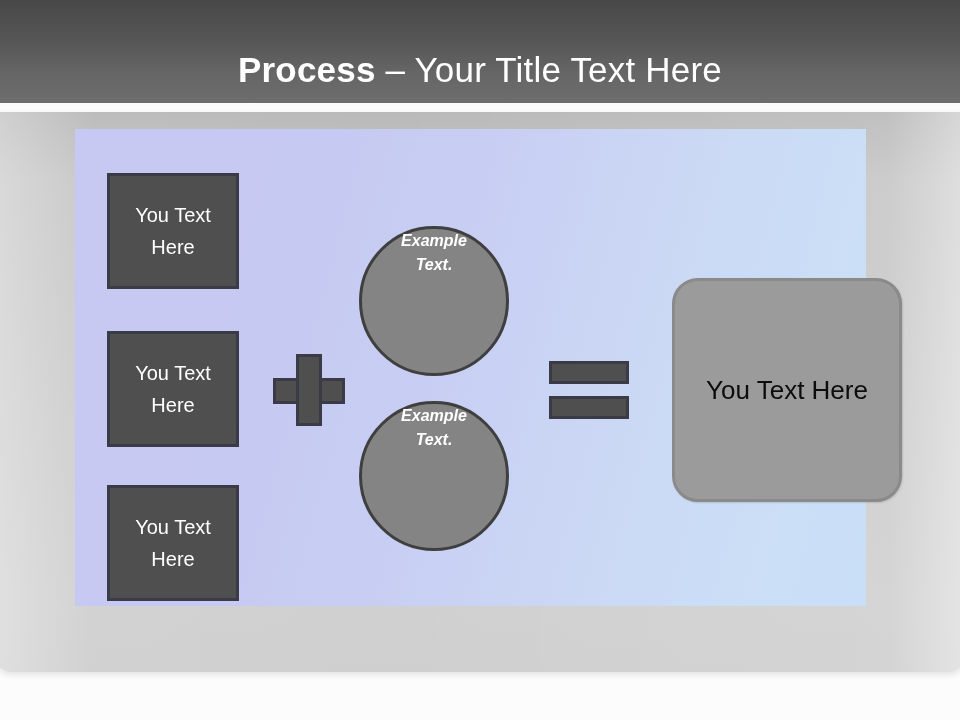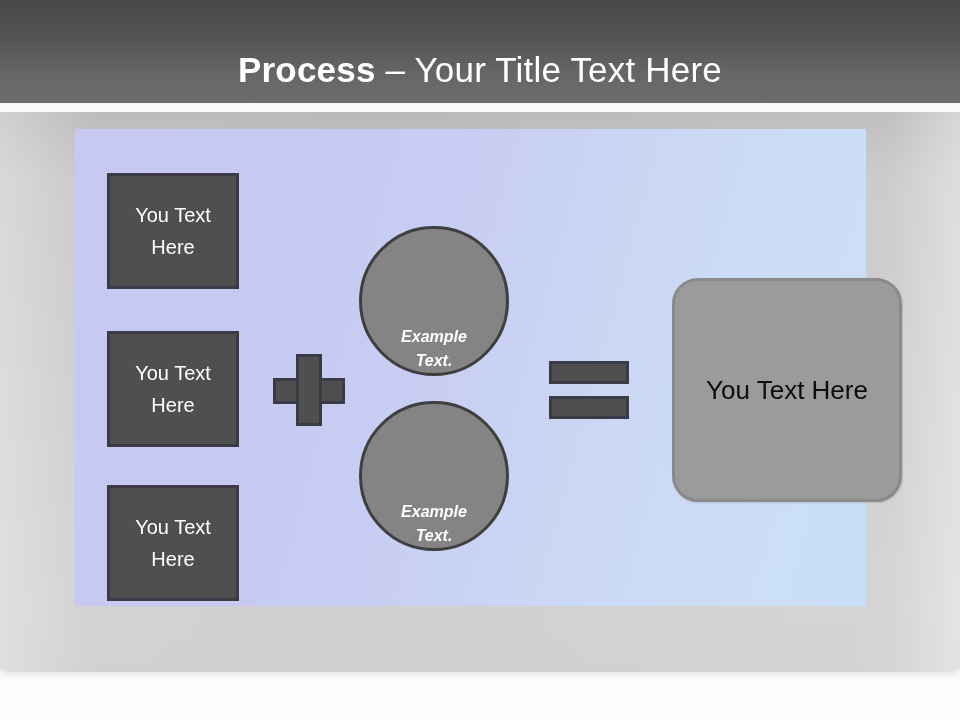--- a/index.html
+++ b/index.html
@@ -130,21 +130,21 @@
   
   .circle {
     position: absolute;
     width: 150px;
     height: 150px;
     border-radius: 50%;
     background: #848484;
     border: 3px solid #3f3f3f;
     box-sizing: border-box;
     display: flex;
-    align-items: flex-end;
+    align-items: flex-start;
     justify-content: center;
     text-align: center;
     color: #ffffff;
     font-size: 16px;
     line-height: 24px;
     font-weight: bold;
     font-style: italic;
     z-index: 5;
   }
   #circle1 { left: 359px; top: 226px; }

